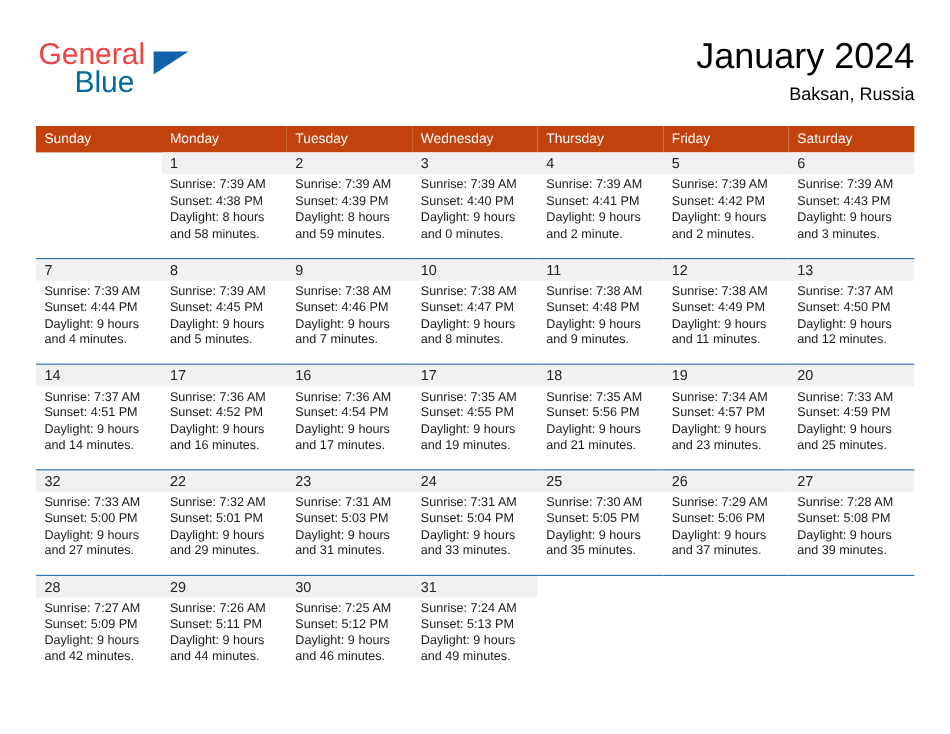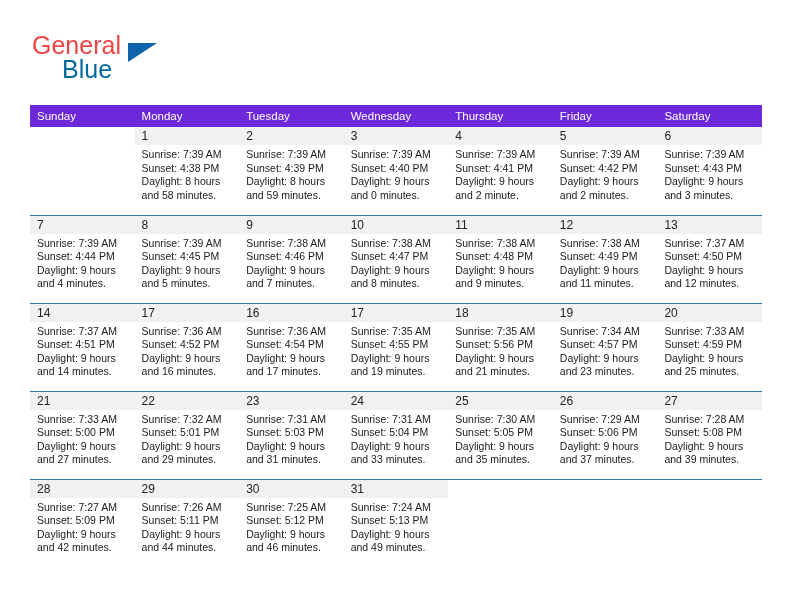--- a/index.html
+++ b/index.html
@@ -91,21 +91,21 @@
     width: 732px;
   }
   table.cal {
     border-collapse: collapse;
     table-layout: fixed;
     width: 732px;
   }
   table.cal col { width: 104.571px; }
 
   thead th {
-    background: #6d28d9;
+    background: #c2410c;
     color: #ffffff;
     font-size: 11.5px;
     font-weight: normal;
     text-align: left;
     padding: 5px 0 5px 7px;
     height: 11px;
     line-height: 12px;
   }
 
   tbody td {
@@ -144,20 +144,24 @@
 <div class="page">
 
   <div class="masthead">
 
     <div class="brand">
       <span class="brand-general">General</span>
       <span class="brand-flag"></span>
       <span class="brand-blue">Blue</span>
     </div>
 
+    <div class="title-block">
+      <div class="cal-title">January 2024</div>
+      <div class="cal-subtitle">Baksan, Russia</div>
+    </div>
 
   </div>
 
   <div class="calendar">
     <table class="cal">
       <colgroup>
         <col>
           <col>
           <col>
           <col>
@@ -361,21 +365,21 @@
               <div class="cell-lines">
                 <div>Sunrise: 7:33 AM</div>
                 <div>Sunset: 4:59 PM</div>
                 <div>Daylight: 9 hours</div>
                 <div>and 25 minutes.</div>
               </div>
             </td>
           </tr>
           <tr class="week-row">
             <td class="day-cell">
-              <div class="daynum-band">21</div>
+              <div class="daynum-band">32</div>
               <div class="cell-lines">
                 <div>Sunrise: 7:33 AM</div>
                 <div>Sunset: 5:00 PM</div>
                 <div>Daylight: 9 hours</div>
                 <div>and 27 minutes.</div>
               </div>
             </td>
             <td class="day-cell">
               <div class="daynum-band">22</div>
               <div class="cell-lines">

